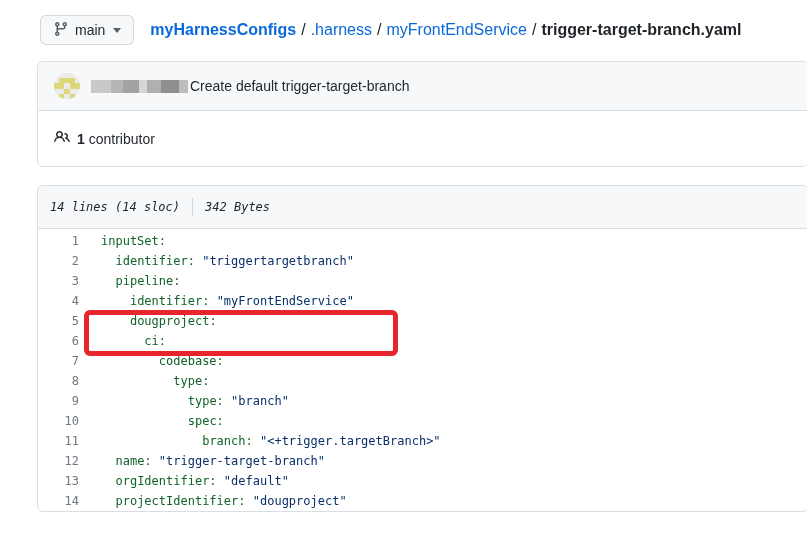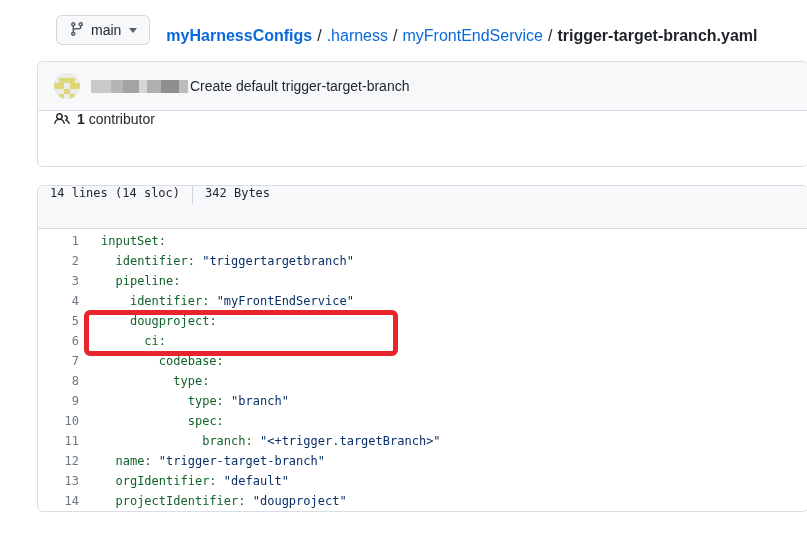--- a/index.html
+++ b/index.html
@@ -14,21 +14,21 @@
     --highlight-red:#e8242c;
     --avatar-yellow:#dcd879;
     --avatar-bg:#ebebe9;
   }
   *{box-sizing:border-box;margin:0;padding:0}
   html,body{width:807px;height:533px;overflow:hidden;background:#fff;
     font-family:"Liberation Sans","DejaVu Sans",sans-serif;color:var(--text-dark);}
   .page{position:relative;width:807px;height:533px;}
 
   
-  .topbar{position:absolute;left:56px;top:15px;height:30px;display:flex;align-items:flex-end;}
+  .topbar{position:absolute;left:40px;top:15px;height:30px;display:flex;align-items:center;}
   .branch-btn{display:inline-flex;align-items:center;gap:6px;height:30px;padding:0 12px;
     background:var(--header-bg);border:1px solid rgba(27,31,36,0.15);border-radius:6px;
     font-size:14px;color:var(--text-dark);cursor:pointer;}
   .branch-btn svg{fill:var(--muted-gray);}
   .caret{width:0;height:0;border-left:4px solid transparent;border-right:4px solid transparent;
     border-top:5px solid var(--muted-gray);margin-left:2px;}
   .breadcrumb{margin-left:16px;font-size:16px;white-space:nowrap;}
   .breadcrumb a{color:var(--link-blue);text-decoration:none;cursor:pointer;}
   .crumb-repo{font-weight:700;}
   .crumb-sep{color:var(--text-dark);padding:0 5px;}
@@ -38,31 +38,31 @@
   .commit-box{position:absolute;left:37px;top:61px;width:772px;height:106px;
     border:1px solid var(--box-border);border-radius:6px;background:#fff;overflow:hidden;}
   .commit-header{height:49px;background:var(--header-bg);border-bottom:1px solid var(--box-border);
     display:flex;align-items:center;padding:0 16px;}
   .avatar{width:26px;height:26px;border-radius:50%;background:var(--avatar-bg);overflow:hidden;
     flex:0 0 auto;cursor:pointer;}
   .avatar svg{display:block;width:26px;height:26px;}
   .redacted{display:flex;height:13px;margin-left:11px;cursor:pointer;}
   .redacted i{display:block;height:13px;}
   .commit-msg{font-size:14px;margin-left:2px;color:var(--text-dark);}
-  .contrib-row{height:56px;display:flex;padding:0 16px;background:#fff;}
+  .contrib-row{height:56px;display:flex;align-items:center;padding:0 16px;background:#fff;}
   .contrib-row svg{fill:var(--text-dark);margin-right:7px;}
   .contrib-link{font-size:14px;color:var(--text-dark);cursor:pointer;text-decoration:none;}
   .contrib-count{font-weight:700;}
 
   
   .file-box{position:absolute;left:37px;top:185px;width:772px;height:327px;
     border:1px solid var(--box-border);border-radius:6px;background:#fff;overflow:hidden;}
   .file-header{height:43px;background:var(--header-bg);border-bottom:1px solid var(--box-border);
-    display:flex;align-items:flex-start;padding:0 12px;
-    font-family:"DejaVu Sans Mono","Liberation Mono",monospace;font-size:12px;color:var(--text-dark);}
+    display:flex;align-items:center;padding:0 12px;
+    font-family:"DejaVu Sans Mono","Liberation Mono",monospace;font-size:12px;color:var(--text-dark);font-style:italic;}
   .meta-divider{width:1px;height:18px;background:#d0d7de;margin:0 12px;}
   .code-area{position:relative;padding-top:2px;}
   .code-row{display:flex;height:20px;line-height:20px;
     font-family:"DejaVu Sans Mono","Liberation Mono",monospace;font-size:12px;}
   .ln{width:41px;flex:0 0 41px;text-align:right;color:var(--line-number-gray);cursor:pointer;}
   .code-row pre{margin-left:22px;white-space:pre;font:inherit;color:var(--text-dark);}
   .tok-key{color:var(--code-key-green);}
   .tok-str{color:var(--code-string-blue);}
 
   

